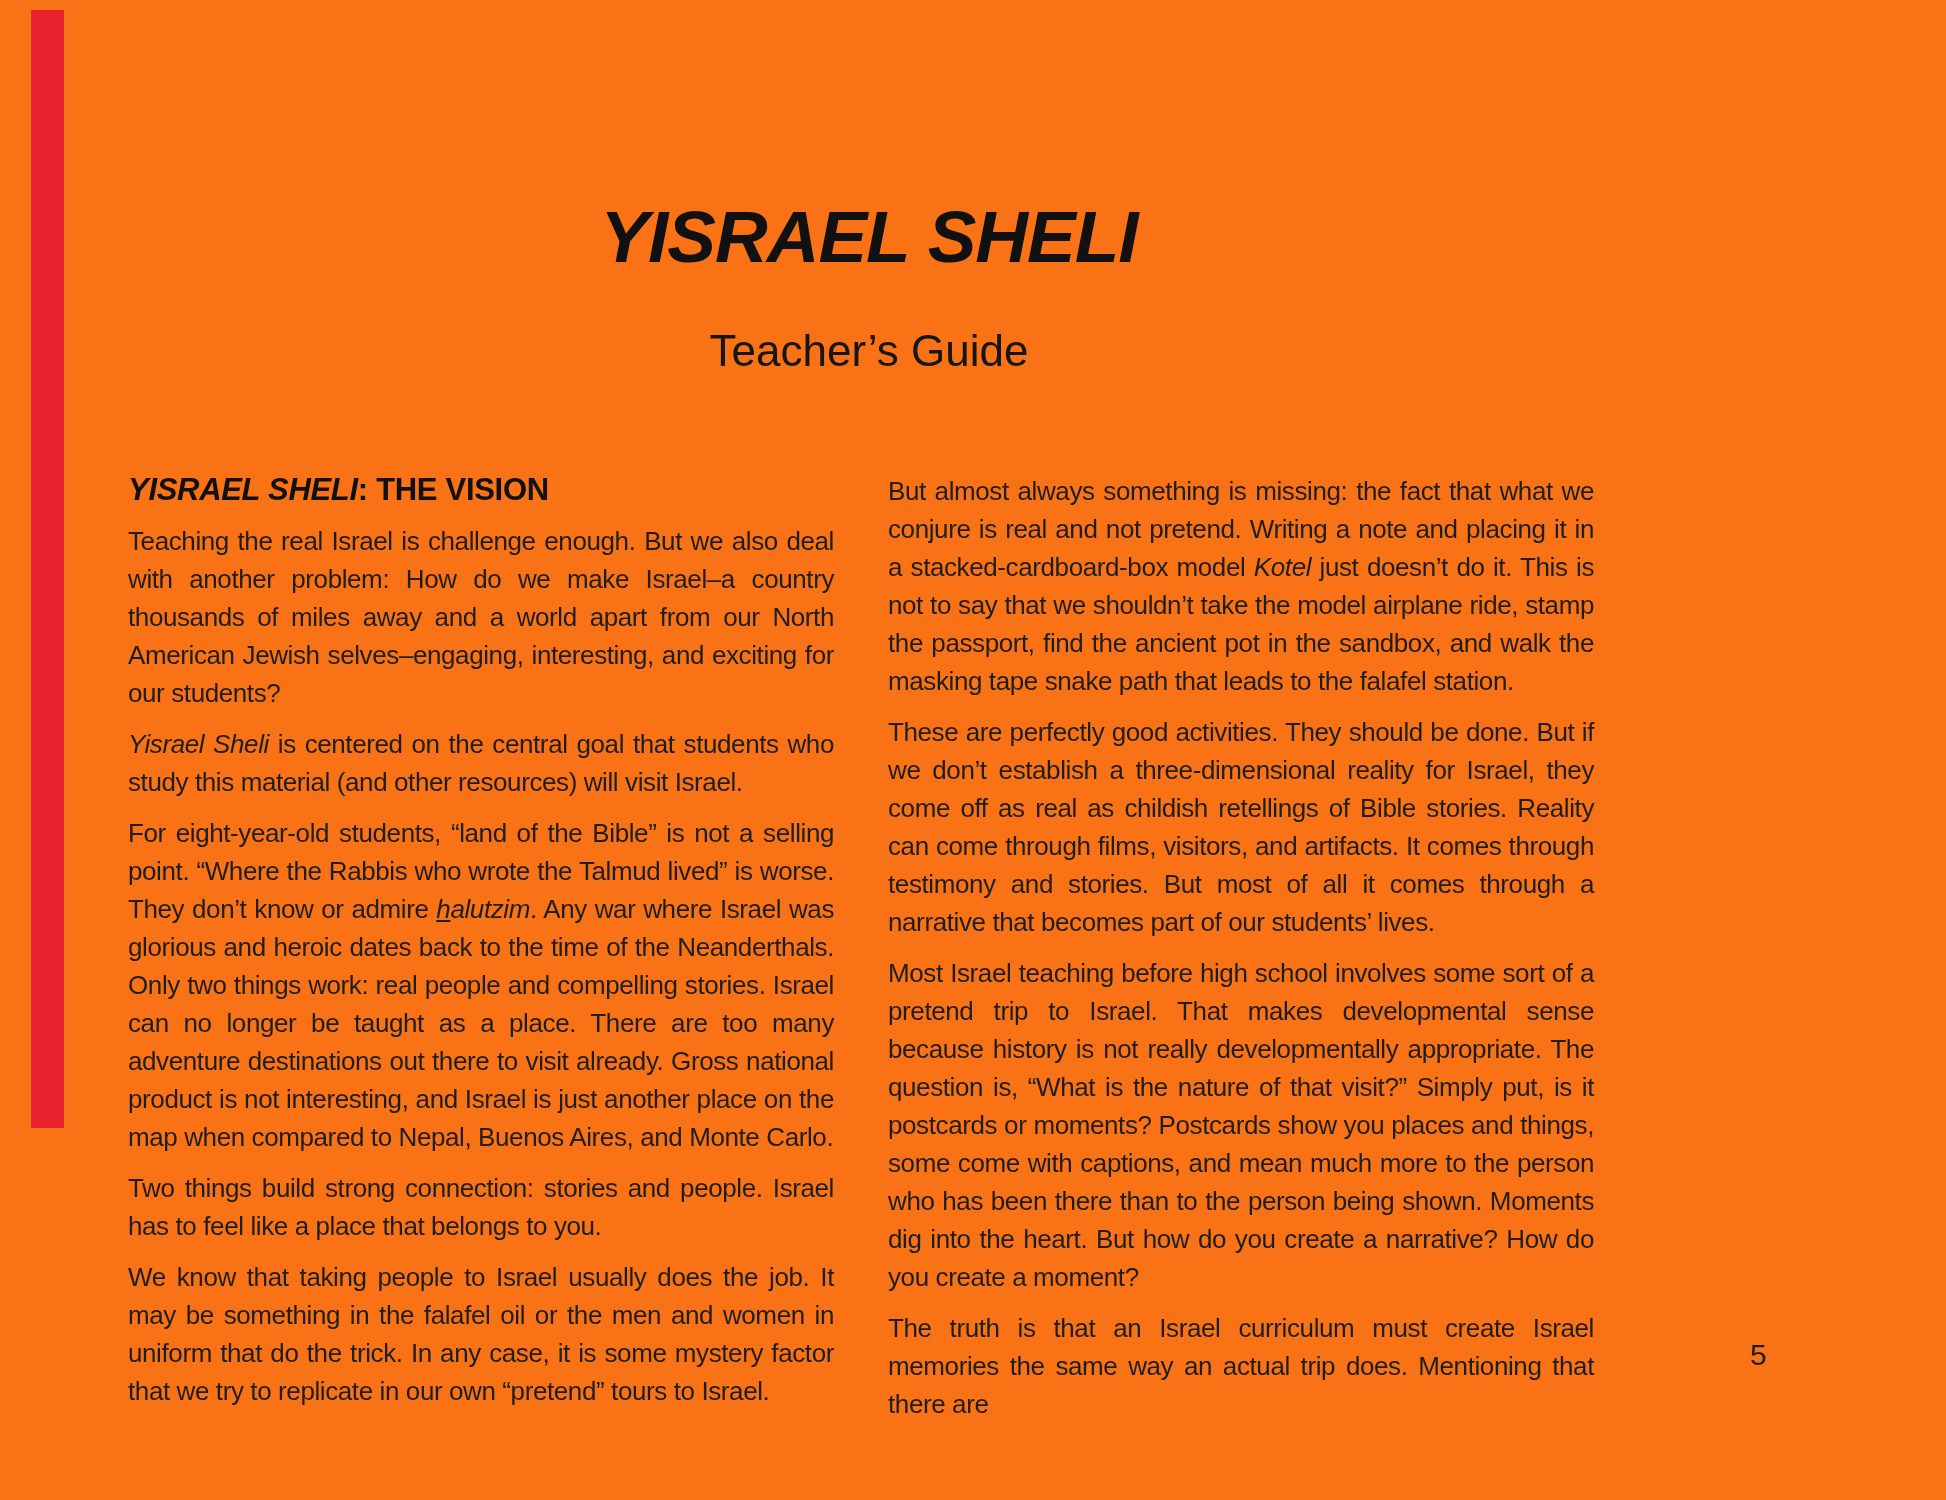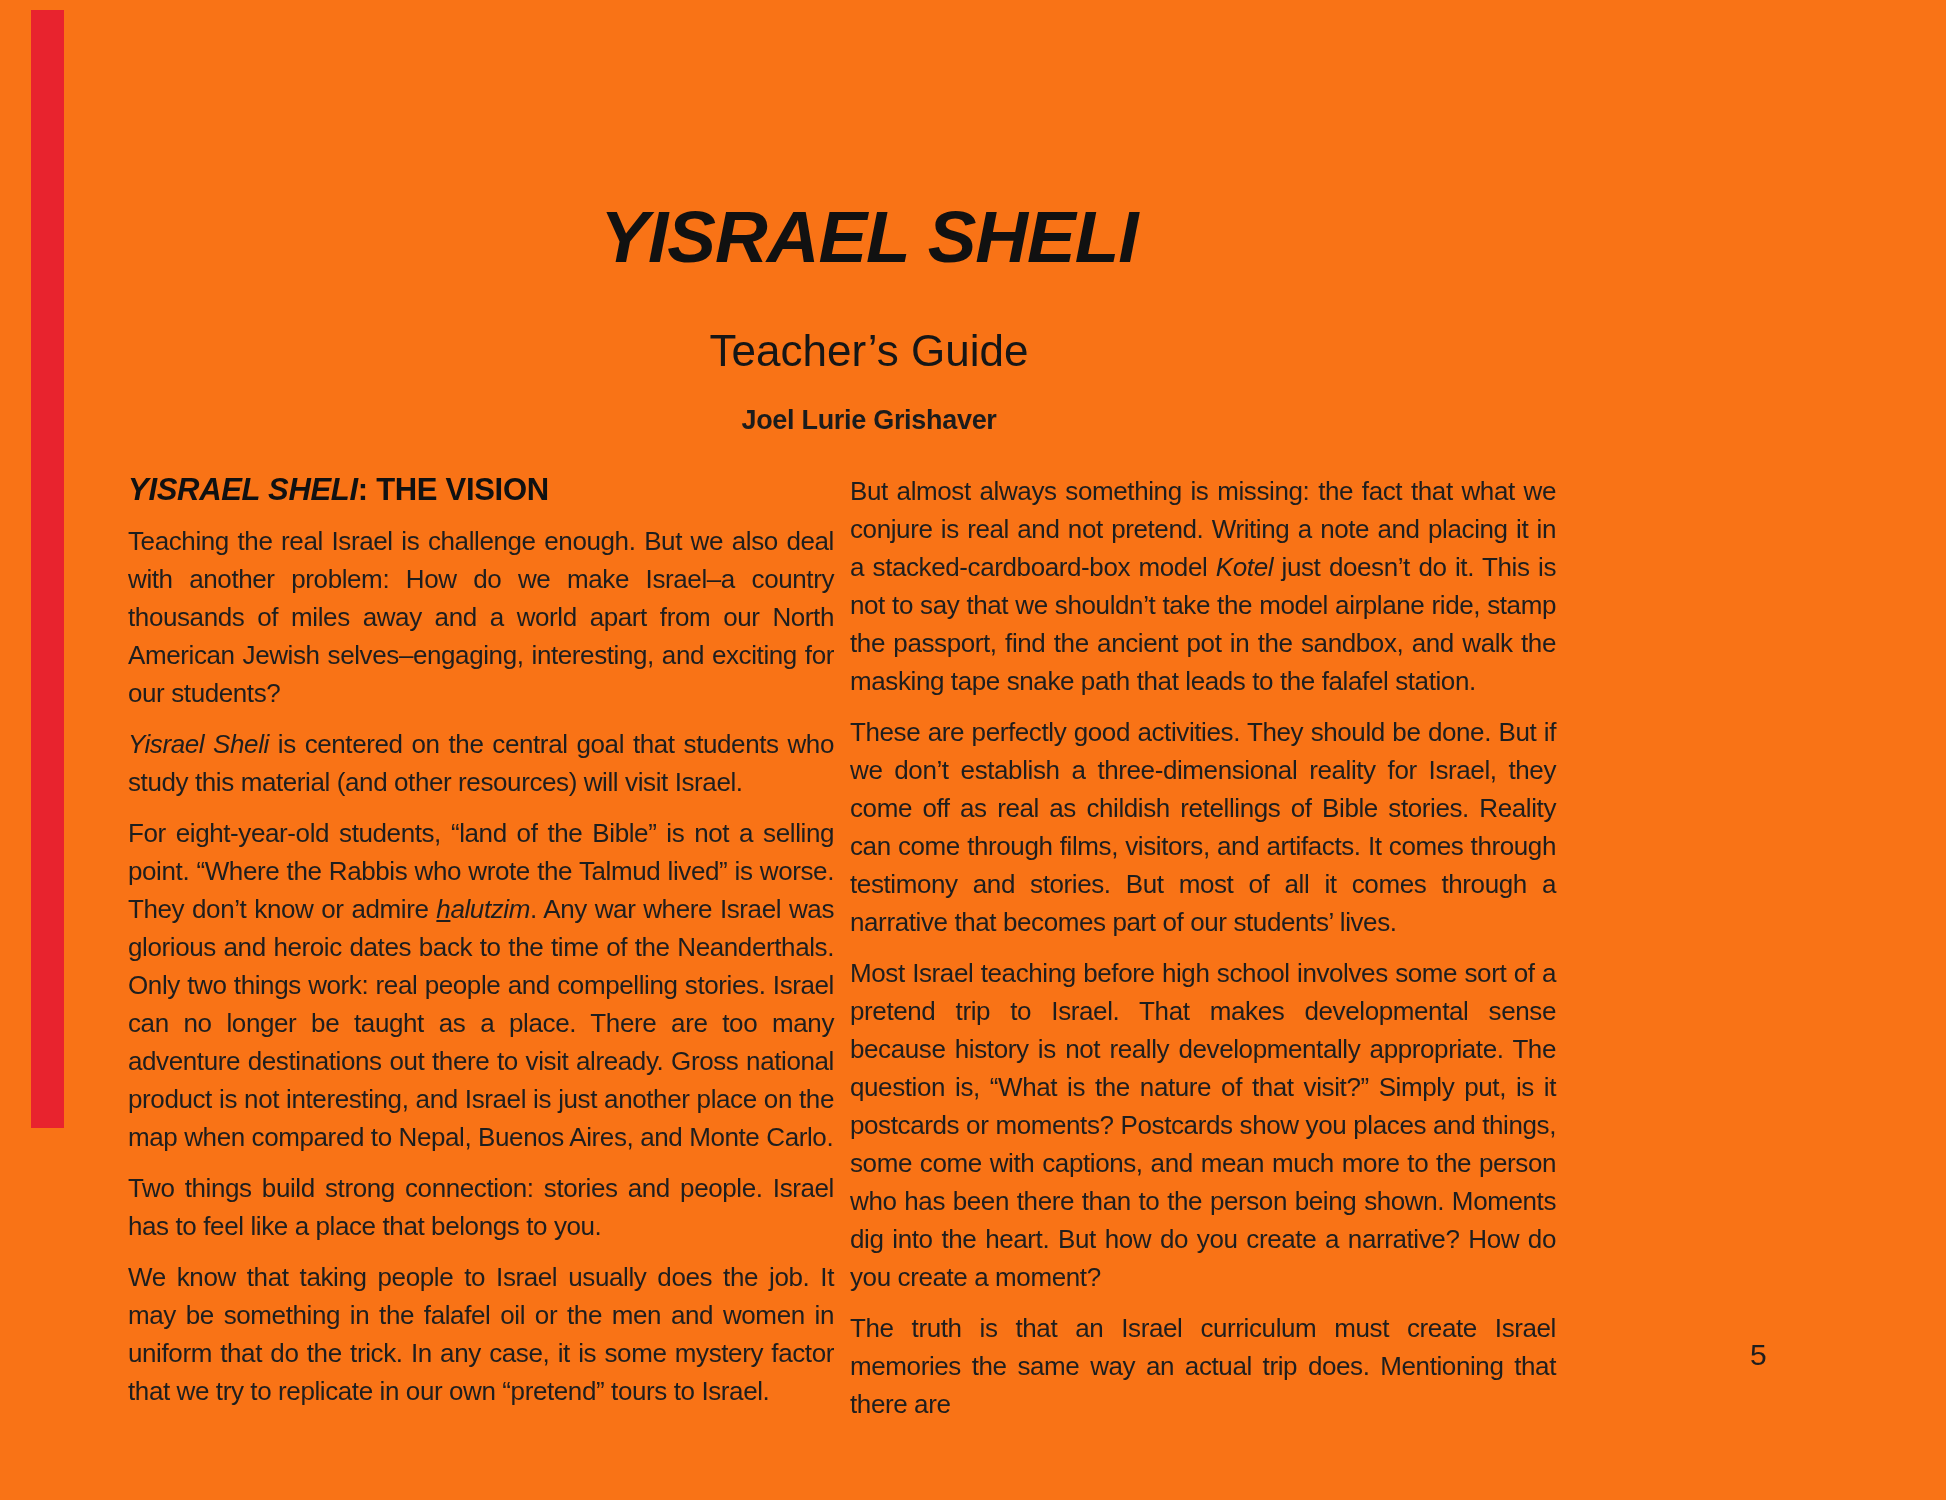--- a/index.html
+++ b/index.html
@@ -48,20 +48,21 @@
     font-weight:600;
     letter-spacing:-0.3px;
     line-height:1.1;
     color:#1c1c1c;
   }
   .columns{
     position:absolute;
     left:128px;top:472px;
     width:1482px;
     display:flex;
+    gap:38px;
   }
   .col{
     width:722px;
   }
   .section-heading{
     font-size:31px;
     font-weight:bold;
     color:#111111;
     letter-spacing:-0.3px;
     margin:0 0 14px 0;
@@ -87,21 +88,20 @@
 <body>
 
 <div class="page">
 
   <div class="red-bar" style="background: rgb(232, 35, 46);"></div>
 
   <div class="page-title">YISRAEL SHELI</div>
 
   <div class="page-subtitle">Teacher’s Guide</div>
 
-  <div class="page-author">Joel Lurie Grishaver</div>
 
   <div class="columns">
     <div class="col">
       <h2 class="section-heading"><span style="font-style: italic;">YISRAEL SHELI</span><span>: THE VISION</span></h2>
       <div>
           <p class="body-para"><span>Teaching the real Israel is challenge enough. But we also deal with another problem: How do we make Israel–a country thousands of miles away and a world apart from our North American Jewish selves–engaging, interesting, and exciting for our students?</span></p>
           <p class="body-para"><span style="font-style: italic;">Yisrael Sheli</span><span> is centered on the central goal that students who study this material (and other resources) will visit Israel.</span></p>
           <p class="body-para"><span>For eight-year-old students, “land of the Bible” is not a selling point. “Where the Rabbis who wrote the Talmud lived” is worse. They don’t know or admire </span><span style="font-style: italic; text-decoration: underline;">h</span><span style="font-style: italic;">alutzim</span><span>. Any war where Israel was glorious and heroic dates back to the time of the Neanderthals. Only two things work: real people and compelling stories. Israel can no longer be taught as a place. There are too many adventure destinations out there to visit already. Gross national product is not interesting, and Israel is just another place on the map when compared to Nepal, Buenos Aires, and Monte Carlo.</span></p>
           <p class="body-para"><span>Two things build strong connection: stories and people. Israel has to feel like a place that belongs to you.</span></p>
           <p class="body-para"><span>We know that taking people to Israel usually does the job. It may be something in the falafel oil or the men and women in uniform that do the trick. In any case, it is some mystery factor that we try to replicate in our own “pretend” tours to Israel.</span></p>

